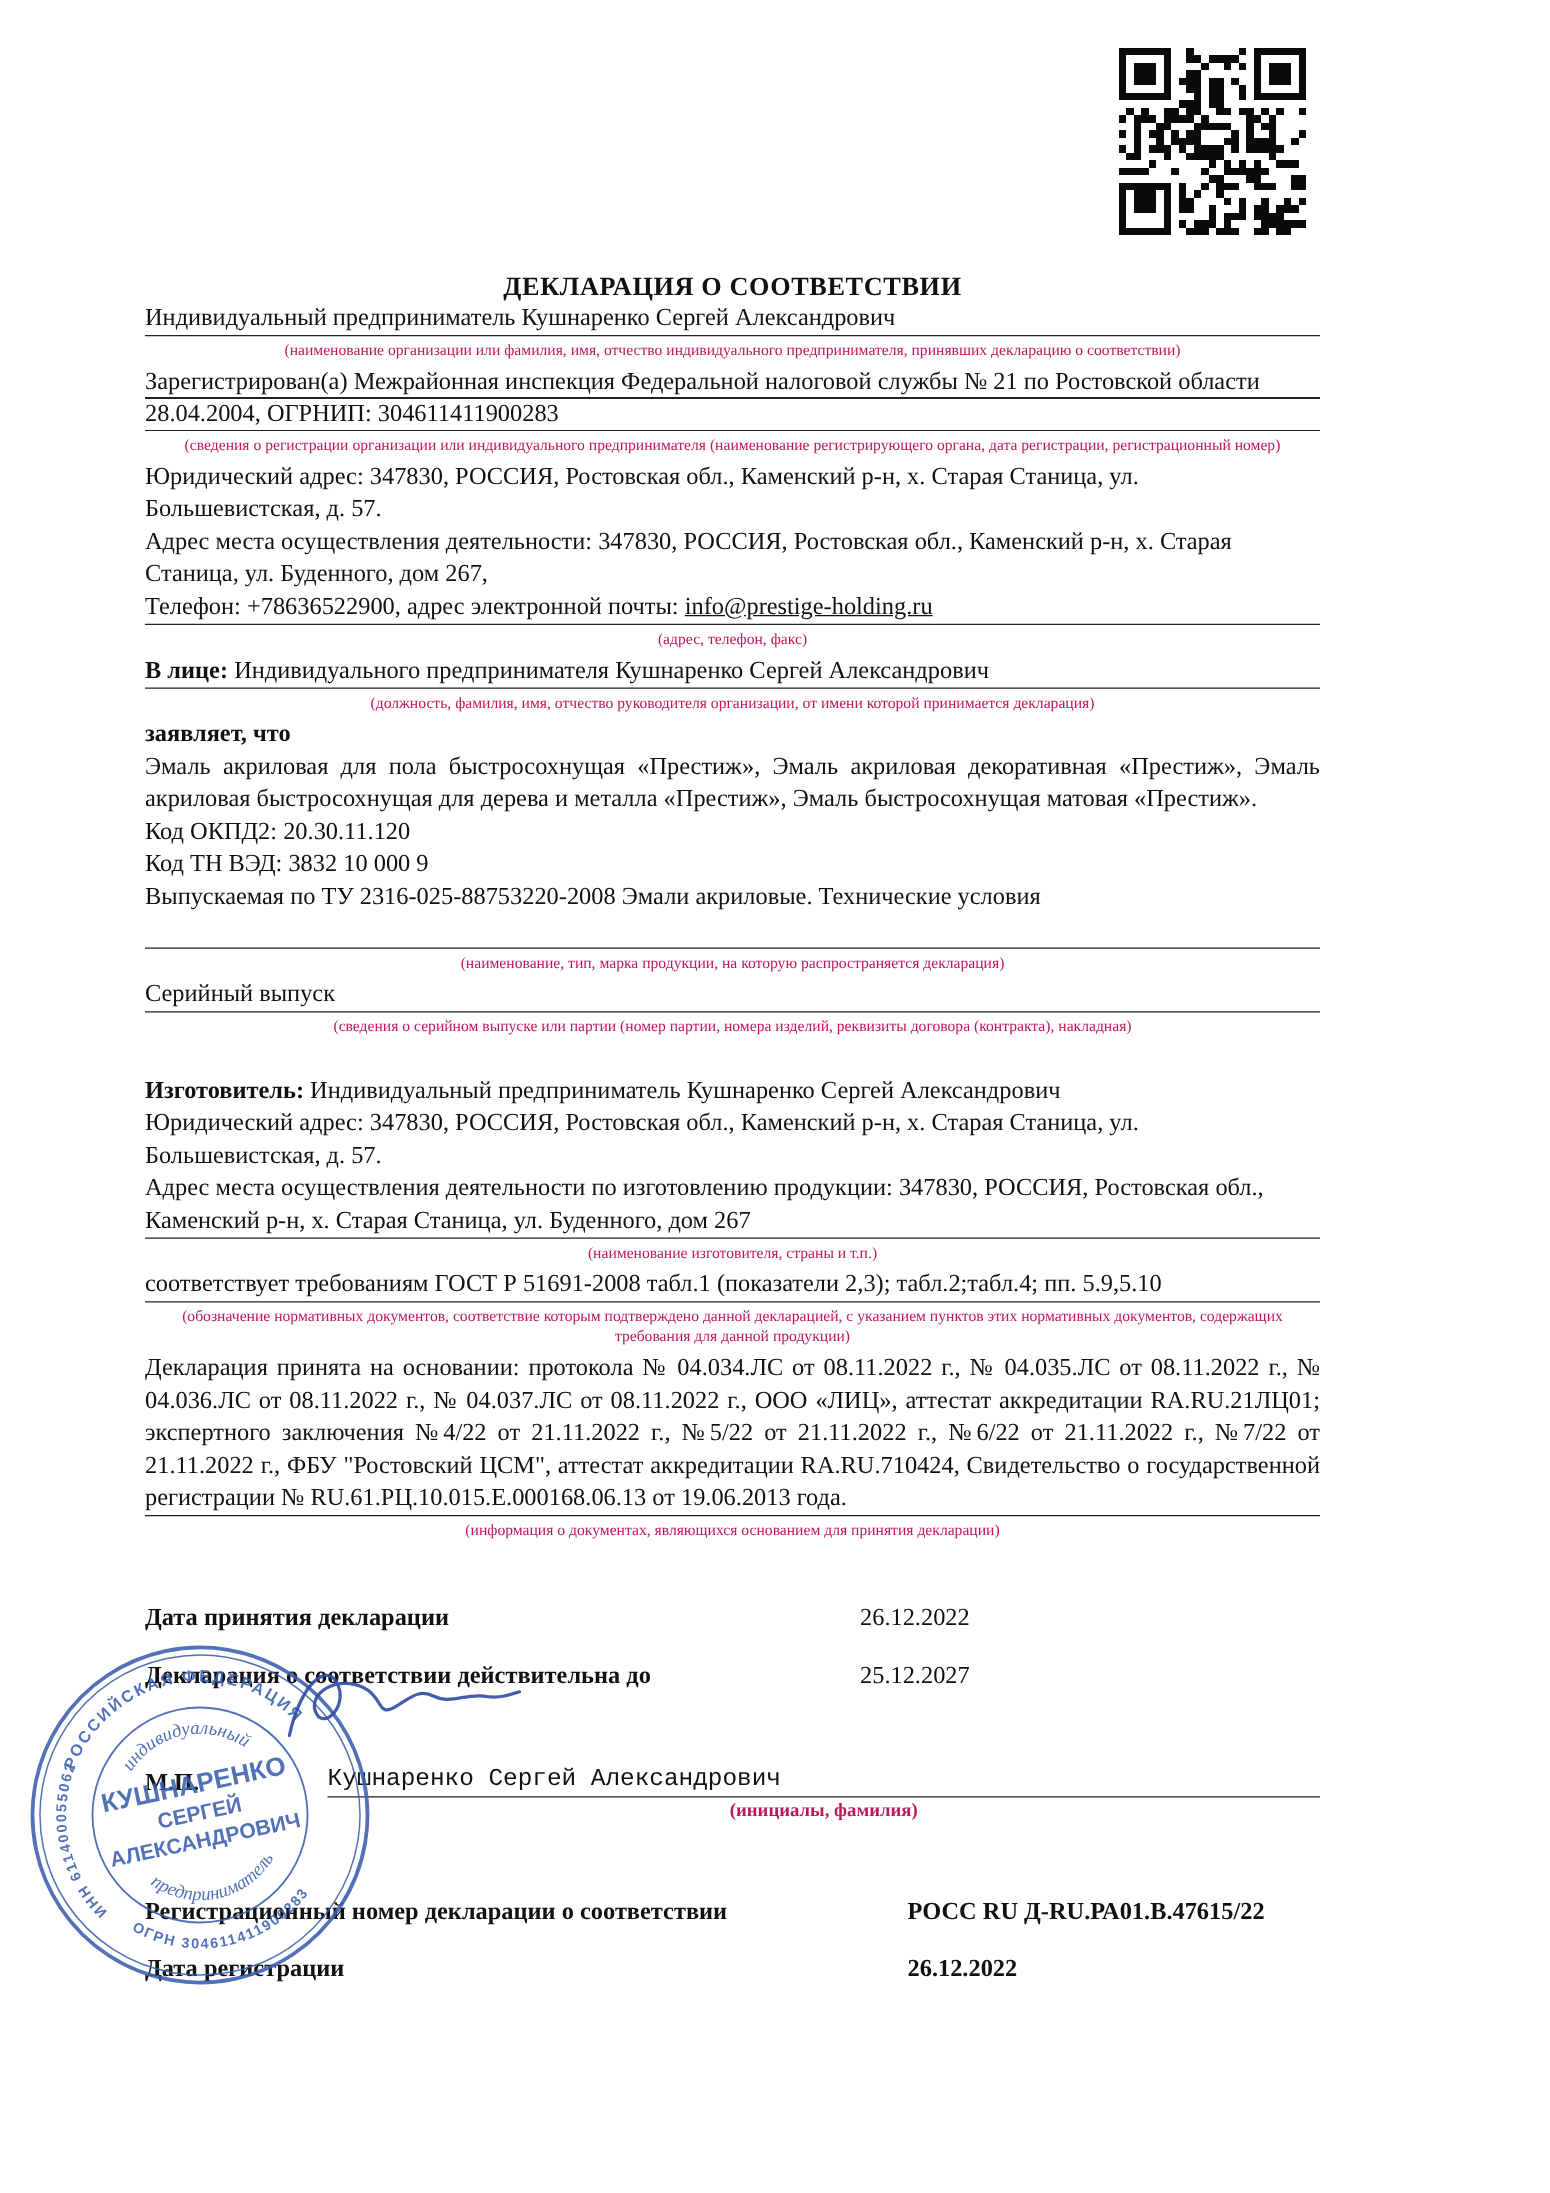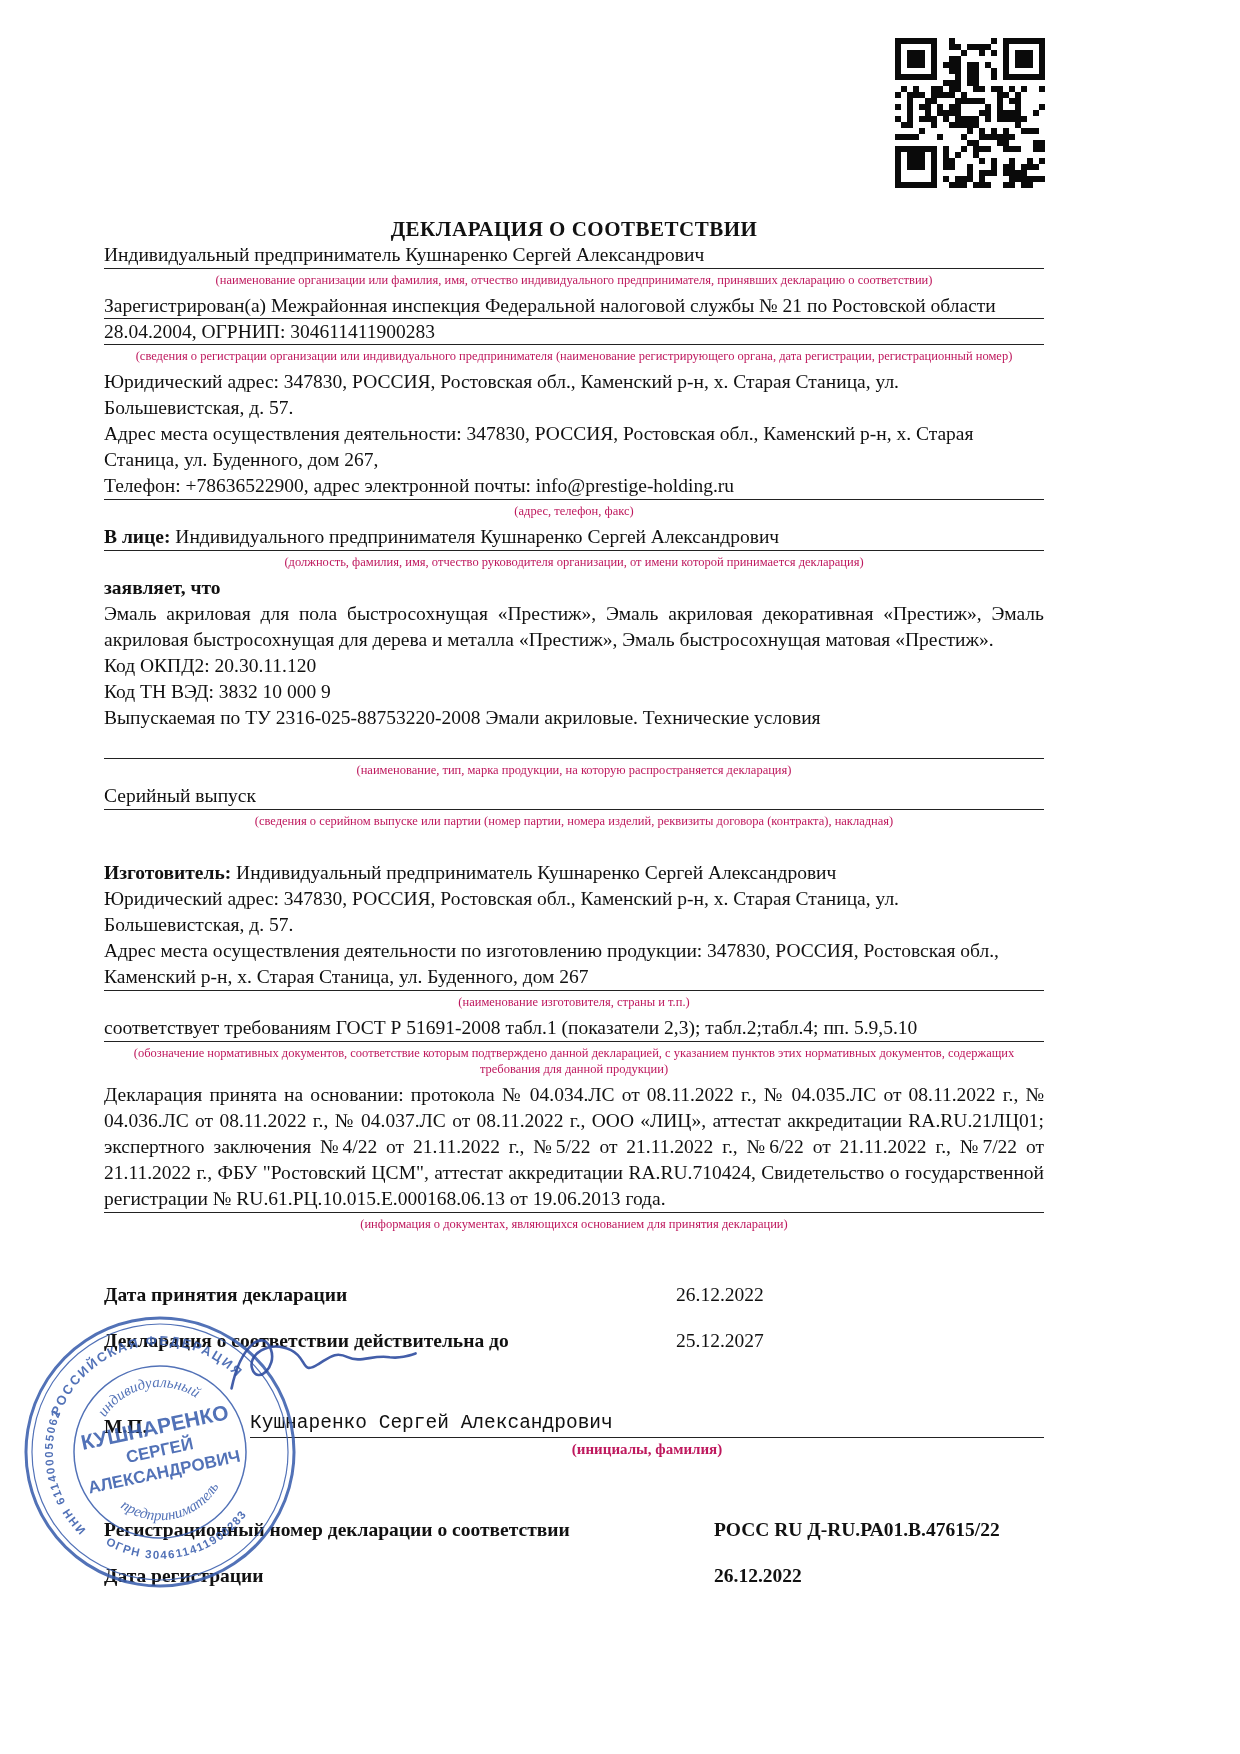--- a/index.html
+++ b/index.html
@@ -6,41 +6,41 @@
   html,body { background:#ffffff; }
   .page {
     position:relative;
     width:1240px; height:1754px;
     background:#ffffff;
     font-family:"Liberation Serif","DejaVu Serif",serif;
     color:#111;
     overflow:hidden;
   }
   .content {
-    position:absolute; left:104px; top:0; width:940px;
+    position:absolute; left:116px; top:0; width:940px;
     font-size:19.5px; line-height:26px;
   }
   .title {
     margin-top:216px;
     text-align:center; font-weight:bold; font-size:21px; letter-spacing:.5px;
   }
   .line { position:relative; }
   .uline { border-bottom:1px solid #222; }
   .ruled {
     line-height:26px;
     background-image:repeating-linear-gradient(to bottom, transparent, transparent 25px, #222 25px, #222 26px);
   }
   .caption {
     font-size:12.5px; line-height:16px; text-align:center;
     margin:3px 0 5px 0; color:#be185d;
   }
   .caption.b { font-weight:bold; font-size:15px; }
   .just { text-align:justify; }
   .bold { font-weight:bold; }
-  .email { }
+  .email { text-decoration:underline; }
   .blank-rule { height:24px; border-bottom:1px solid #222; margin-top:4px; }
   .spacer-26 { height:26px; }
 
   .frow { display:flex; align-items:flex-end; }
   .flabel { width:572px; font-weight:bold; flex:none; }
   .flabel.wide { width:610px; }
   .fvalue {}
   .fvalue.bold { font-weight:bold; }
 
   .mp-row { display:flex; align-items:flex-end; margin-top:56px; }

